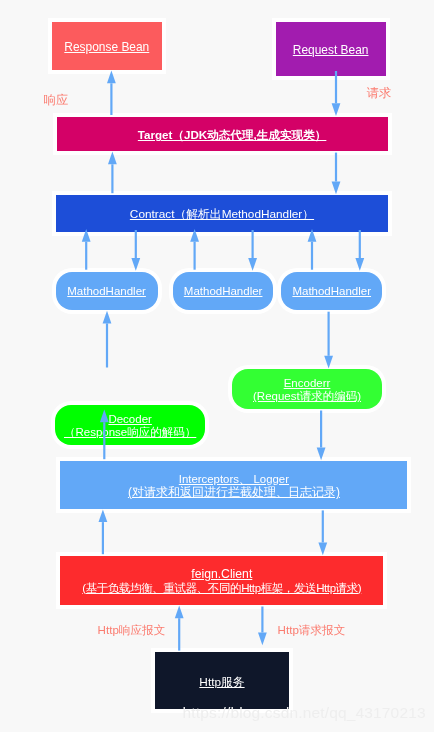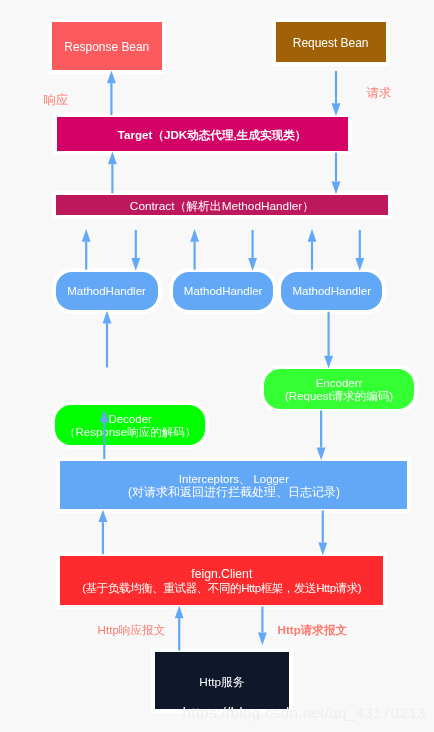--- a/index.html
+++ b/index.html
@@ -21,21 +21,21 @@
   .node{
     position:absolute;
     box-sizing:border-box;
     display:flex;flex-direction:column;
     align-items:center;justify-content:center;
     color:#ffffff;
     text-align:center;
     z-index:3;
     box-shadow:0 0 0 4px #ffffff;
   }
-  .node .ln{display:block;white-space:nowrap;line-height:13.2px;position:relative;top:1.3px;}
+  .node .ln{display:block;white-space:nowrap;line-height:13.2px;position:relative;top:1.3px;text-decoration:underline;}
   .node .ln:empty{display:none;}
 
   
   .elabel{
     position:absolute;z-index:4;white-space:nowrap;
     color:#fb7c70;font-size:12.3px;line-height:12.5px;
   }
   .elabel.small{font-size:11.6px;line-height:12px;}
 
   #watermark{
@@ -46,49 +46,49 @@
 </style>
 </head>
 <body>
 
 <div id="stage">
 
   <div class="node" id="response-bean" style="left:51.6px;top:22px;width:110.4px;height:47.8px;background:#fc5b5d;font-size:11.95px;">
     <span class="ln">Response Bean</span>
 
   </div>
-  <div class="node" id="request-bean" style="left:275.5px;top:22px;width:110.3px;height:40px;background:#a16207;font-size:11.95px;">
+  <div class="node" id="request-bean" style="left:275.5px;top:22px;width:110.3px;height:54px;background:#a21caf;font-size:11.95px;">
     <span class="ln">Request Bean</span>
 
   </div>
-  <div class="node" id="target" style="left:56.6px;top:116.8px;width:291px;height:34px;background:#d40167;font-size:11.6px;font-weight:bold;padding-left:20px;">
+  <div class="node" id="target" style="left:56.6px;top:116.8px;width:331px;height:34px;background:#d40167;font-size:11.6px;font-weight:bold;padding-left:20px;">
     <span class="ln">Target（JDK动态代理,生成实现类）</span>
 
   </div>
-  <div class="node" id="contract" style="left:56.4px;top:195px;width:331.2px;height:20px;background:#be185d;font-size:11.8px;">
+  <div class="node" id="contract" style="left:56.4px;top:195px;width:331.2px;height:37px;background:#1d4ed8;font-size:11.8px;">
     <span class="ln">Contract（解析出MethodHandler）</span>
 
   </div>
   <div class="node" id="method-handler-1" style="left:55.6px;top:271.5px;width:102px;height:38.4px;background:#62a8f7;border-radius:16px;font-size:11.5px;">
     <span class="ln">MathodHandler</span>
 
   </div>
   <div class="node" id="method-handler-2" style="left:172.8px;top:271.5px;width:100.7px;height:38.4px;background:#62a8f7;border-radius:16px;font-size:11.5px;">
     <span class="ln">MathodHandler</span>
 
   </div>
   <div class="node" id="method-handler-3" style="left:281.4px;top:271.5px;width:100.7px;height:38.4px;background:#62a8f7;border-radius:16px;font-size:11.5px;">
     <span class="ln">MathodHandler</span>
 
   </div>
   <div class="node" id="decoder" style="left:55.4px;top:369.3px;width:149.5px;height:39.4px;background:#00ff00;border-radius:16px;font-size:11.5px;margin-top:36px;">
     <span class="ln">Decoder</span>
     <span class="ln">（Response响应的解码）</span>
   </div>
-  <div class="node" id="encoder" style="left:232.2px;top:369.3px;width:149.7px;height:39.4px;background:#33ff33;border-radius:16px;font-size:11.5px;margin-left:32px;">
+  <div class="node" id="encoder" style="left:232.2px;top:369.3px;width:149.7px;height:39.4px;background:#33ff33;border-radius:16px;font-size:11.5px;">
     <span class="ln">Encoderr</span>
     <span class="ln">(Request请求的编码)</span>
   </div>
   <div class="node" id="interceptors" style="left:60.4px;top:461px;width:347px;height:47.6px;background:#62a8f7;font-size:11.4px;">
     <span class="ln">Interceptors、 Logger</span>
     <span class="ln" style="font-size:12px;">(对请求和返回进行拦截处理、日志记录)</span>
   </div>
   <div class="node" id="feign-client" style="left:60.4px;top:556px;width:322.8px;height:48.7px;background:#fd2b2d;font-size:11.4px;">
     <span class="ln" style="font-size:12.2px;">feign.Client</span>
     <span class="ln" style="font-size:11.5px;letter-spacing:-0.4px;">(基于负载均衡、重试器、不同的Http框架，发送Http请求)</span>
@@ -169,17 +169,17 @@
       </g>
     <g>
         <line x1="262.4" y1="606.5" x2="262.4" y2="632.5"></line>
         <path d="M 262.4 645.2 L 258.00 632.5 L 266.80 632.5 Z"></path>
       </g>
   </svg>
 
   <div class="elabel" style="left:43.6px;top:94px;">响应</div>
   <div class="elabel" style="left:366.8px;top:86.6px;">请求</div>
   <div class="elabel small" style="left:90.6px;top:624.3px;margin-left:7px;">Http响应报文</div>
-  <div class="elabel small" style="left:277.6px;top:624.3px;font-weight:bold;">Http请求报文</div>
+  <div class="elabel small" style="left:277.6px;top:624.3px;">Http请求报文</div>
 
   <div id="watermark">https://blog.csdn.net/qq_43170213</div>
 
 </div>
 
 </body></html>

